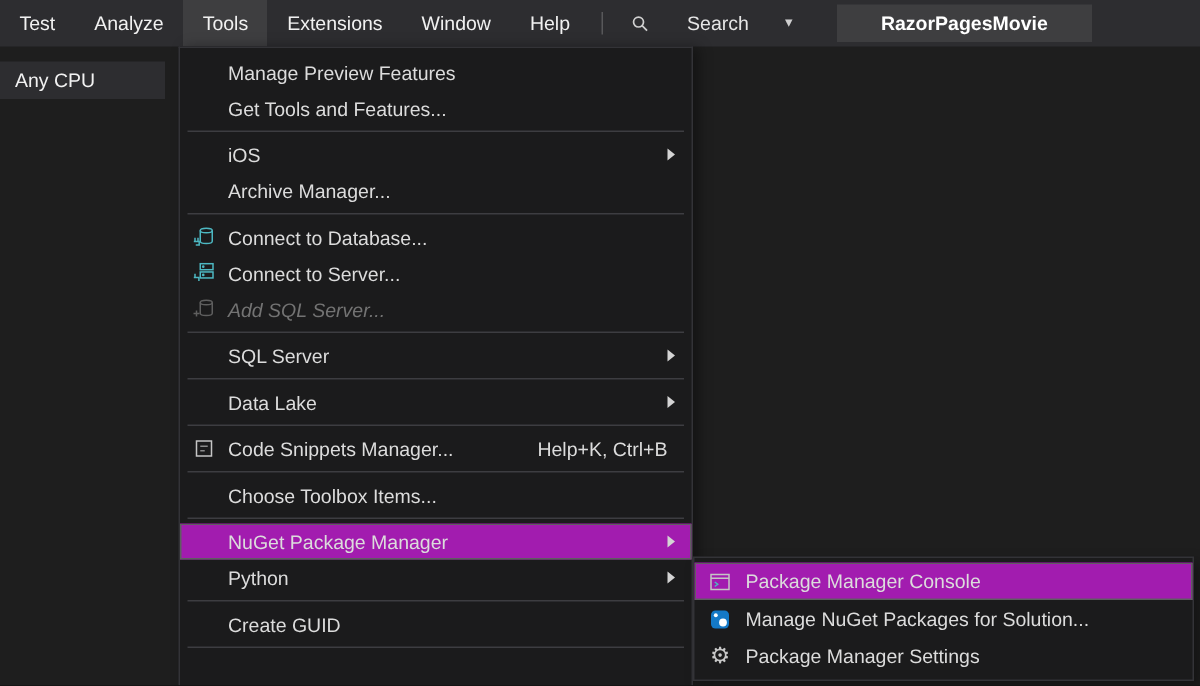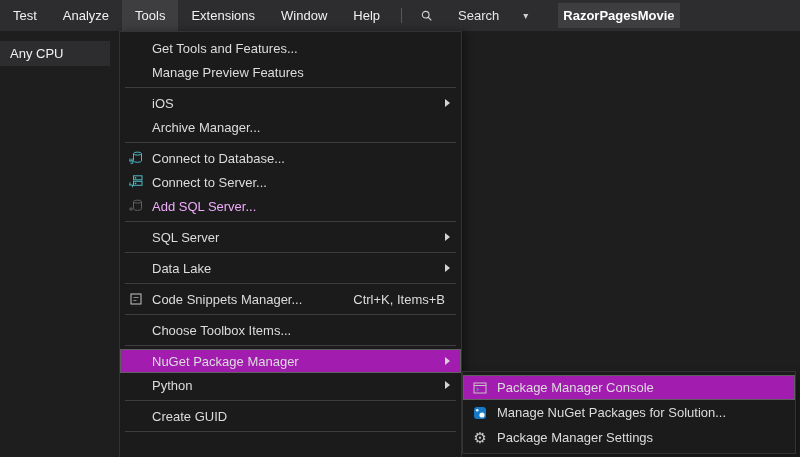--- a/index.html
+++ b/index.html
@@ -16,21 +16,21 @@
     background: #2d2d30; display: flex; align-items: center;
     color: #f1f1f1; font-size: 13px;
   }
   .mb-item { padding: 0 13px; height: 100%; display: flex; align-items: center; cursor: default; }
   .mb-item.open { background: #3e3e40; }
   .mb-div { width: 1px; height: 15px; background: #58585a; margin: 0 10px 0 8px; }
   .search { display: flex; align-items: center; gap: 24px; padding: 0 8px; color: #e6e6e6; }
   .caret { font-size: 10px; color: #cfcfcf; line-height: 1; }
   .badge {
     margin-left: 22px; background: #3e3e40; color: #ffffff;
-    padding: 5px 5px; font-weight: bold; font-size: 13px;
+    padding: 5px 29px; font-weight: bold; font-size: 13px;
   }
   
   .anycpu {
     position: absolute; top: 41px; left: 0; width: 110px; height: 25px;
     background: #2d2d30; color: #f1f1f1; font-size: 13px;
     display: flex; align-items: center; padding: 0 10px; cursor: default;
   }
   
   .menu {
     position: absolute; left: 119px; top: 31px; width: 343px; bottom: 0;
@@ -41,21 +41,21 @@
   .mi { height: 24px; display: flex; align-items: center; cursor: default; }
   .ic { flex: 0 0 32px; display: flex; align-items: center; justify-content: center; }
   .lbl { flex: 1 1 auto; white-space: nowrap; }
   .sc { margin-right: 16px; color: #dcdcdc; }
   .ar {
     width: 0; height: 0; margin-right: 11px;
     border-top: 4px solid transparent; border-bottom: 4px solid transparent;
     border-left: 5px solid #d4d4d4;
   }
   .mi.hl { background: #a21caf; box-shadow: inset 0 0 0 1px #5f5f61; }
-  .mi.dis .lbl { color: #f0abfc; }
+  .mi.dis .lbl { color: #737373; font-style: italic; }
   .sep { height: 1px; background: #3d3d41; margin: 3px 5px; }
   
   .sub {
     position: absolute; left: 462px; top: 371px; width: 334px;
     background: #1b1b1c; border: 1px solid #333337; padding: 3px 0;
     color: #dcdcdc; font-size: 13px;
     box-shadow: 4px 4px 8px rgba(0,0,0,.35);
   }
   .sub .mi { height: 25px; }
   .sub .ic { flex: 0 0 34px; }
@@ -86,25 +86,25 @@
     </div>
     <div class="badge">RazorPagesMovie</div>
   </div>
 
   <div class="anycpu">Any CPU</div>
 
   <div class="menu">
 
     <div class="mi">
       <span class="ic"></span>
+      <span class="lbl">Manage Preview Features</span>
+    </div>
+    <div class="mi">
+      <span class="ic"></span>
       <span class="lbl">Get Tools and Features...</span>
-    </div>
-    <div class="mi">
-      <span class="ic"></span>
-      <span class="lbl">Manage Preview Features</span>
     </div>
 
     <div class="sep"></div>
 
     <div class="mi">
       <span class="ic"></span>
       <span class="lbl">iOS</span>
       <span class="ar"></span>
     </div>
     <div class="mi">
@@ -166,21 +166,21 @@
     <div class="sep"></div>
 
     <div class="mi">
       <span class="ic">
         <svg width="16" height="16" viewBox="0 0 16 16">
           <rect x="3" y="3" width="10" height="10" fill="none" stroke="#c5c5c5"></rect>
           <path d="M5.5 6.5h5M5.5 9.5h3" stroke="#8a8a8a"></path>
         </svg>
       </span>
       <span class="lbl">Code Snippets Manager...</span>
-      <span class="sc">Ctrl+K, Items+B</span>
+      <span class="sc">Help+K, Ctrl+B</span>
     </div>
 
     <div class="sep"></div>
 
     <div class="mi">
       <span class="ic"></span>
       <span class="lbl">Choose Toolbox Items...</span>
     </div>
 
     <div class="sep"></div>

